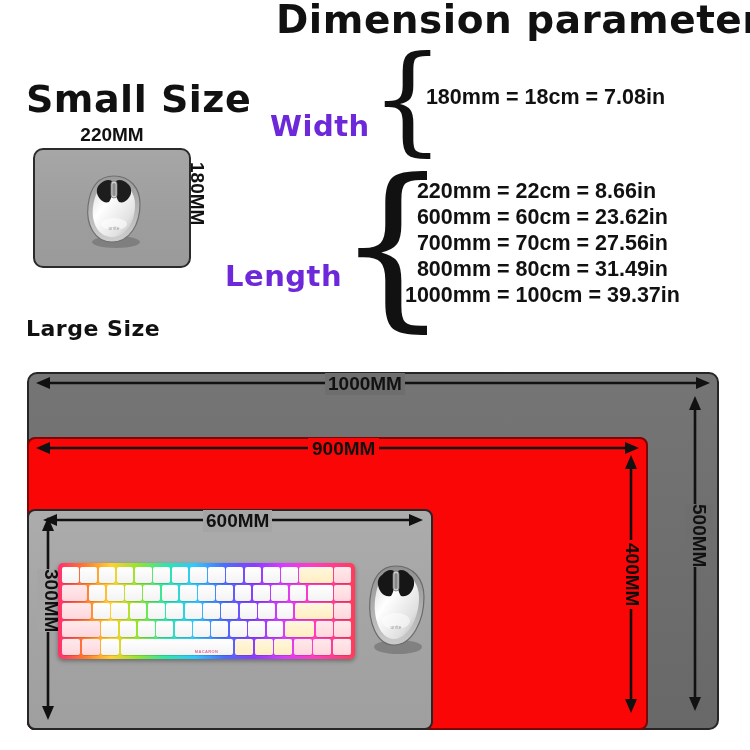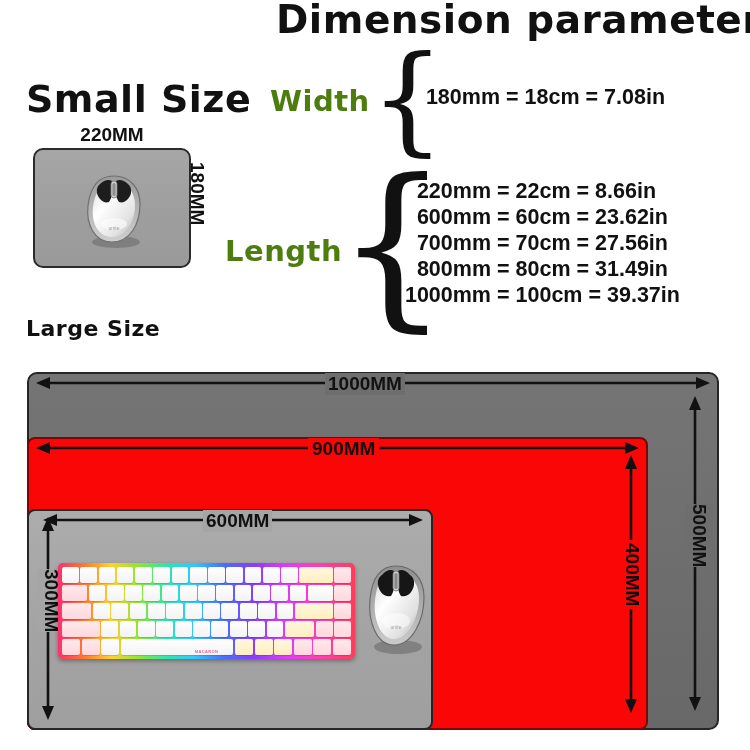--- a/index.html
+++ b/index.html
@@ -31,21 +31,21 @@
   #large-size-title{
     position:absolute;left:26px;top:312px;
     font-size:22px;line-height:34px;white-space:nowrap;
   }
 
   
   .dim-group{position:absolute;}
   .dim-label{
     position:absolute;
     font-family:"DejaVu Sans",sans-serif;font-weight:bold;
-    font-size:29px;color:#4d7c0f;white-space:nowrap;
+    font-size:29px;color:#6d28d9;white-space:nowrap;margin-top:25px;
   }
   .brace{
     position:absolute;
     font-family:"DejaVu Serif",serif;
     color:#111;
     line-height:1;
     transform-origin:center center;
   }
   .dim-lines{position:absolute;}
   .dim-line{

